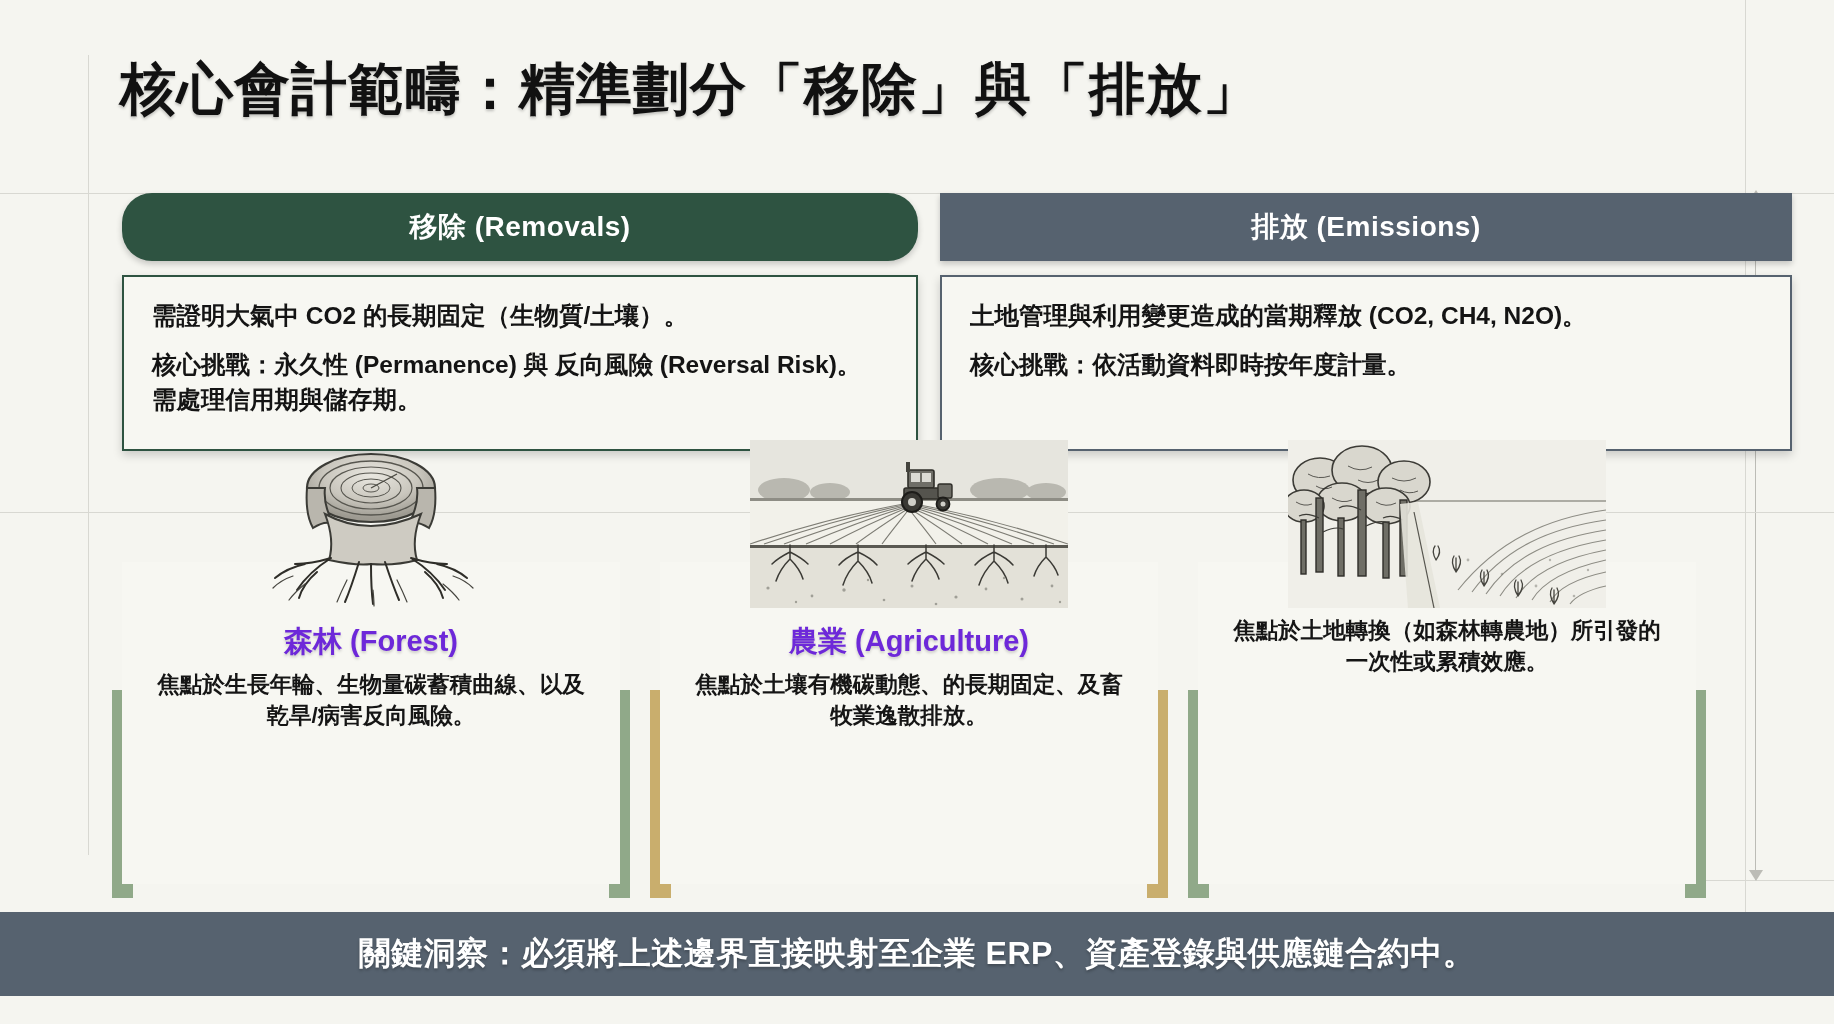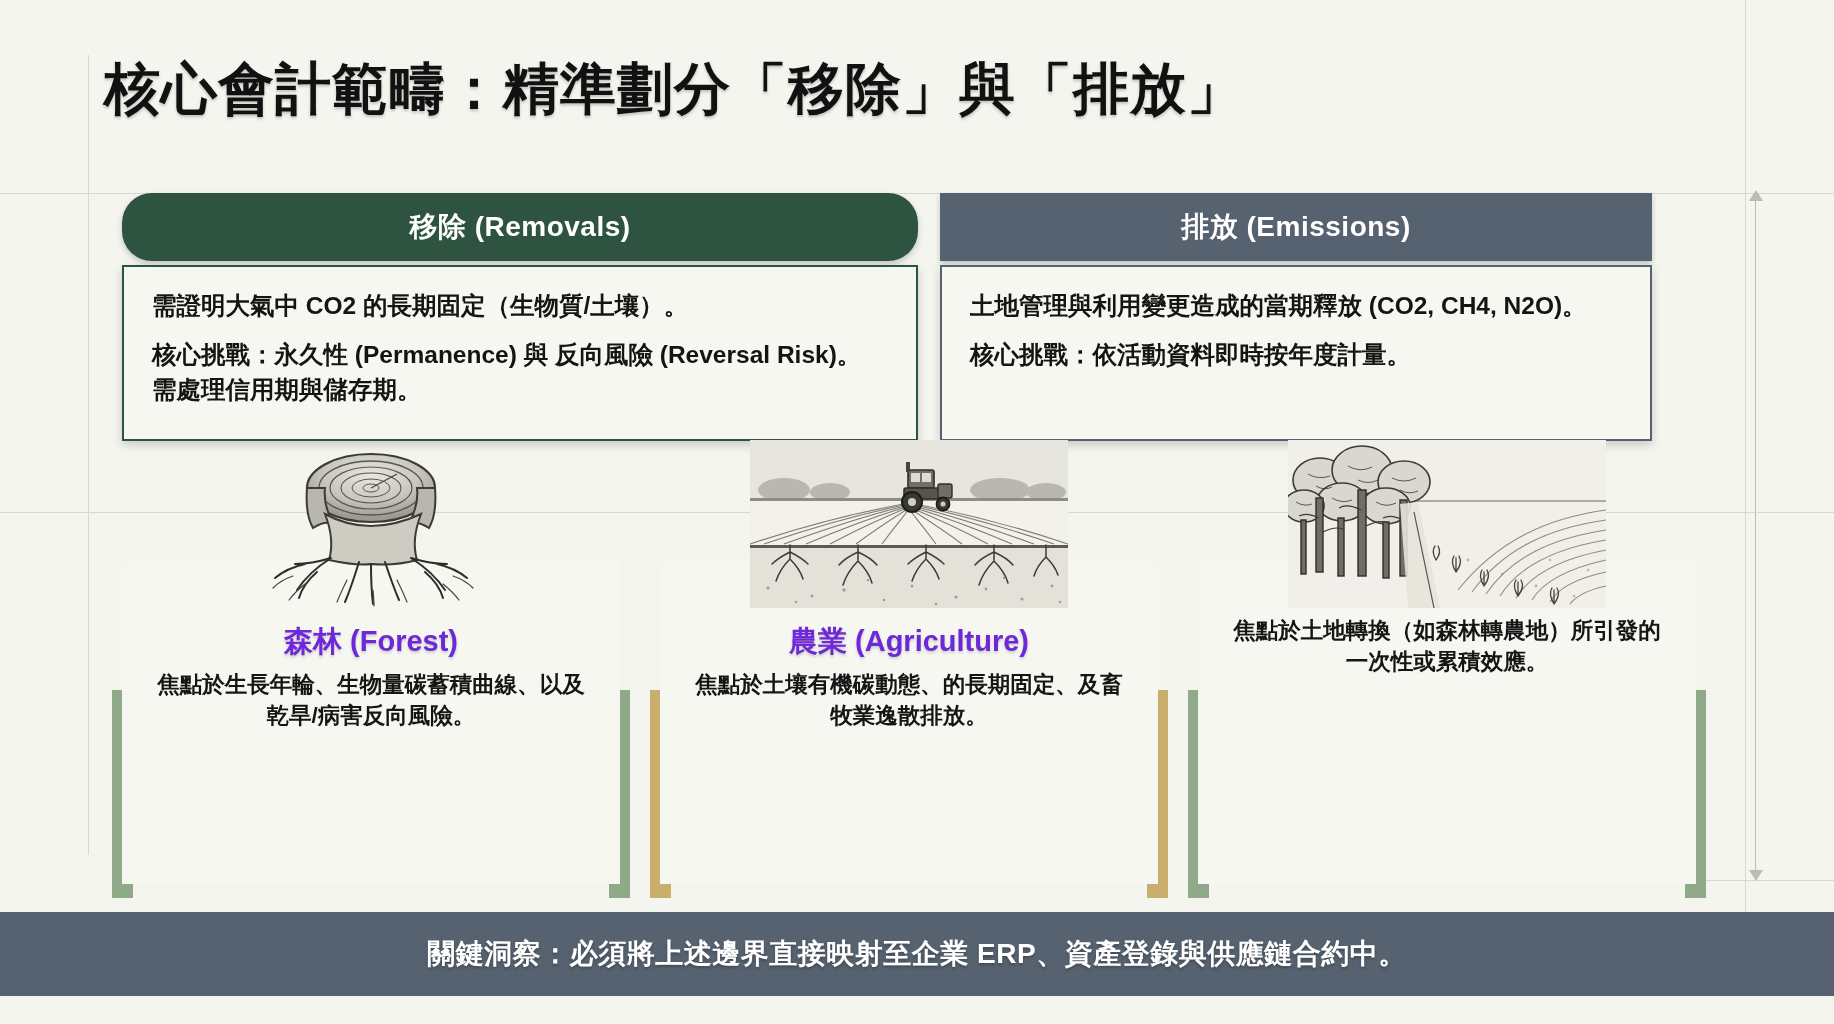--- a/index.html
+++ b/index.html
@@ -25,48 +25,48 @@
     position: absolute; width: 0; height: 0;
     border-left: 7px solid transparent;
     border-right: 7px solid transparent;
   }
   .arrow-head.up   { border-bottom: 11px solid #bcbcb6; }
   .arrow-head.down { border-top: 11px solid #bcbcb6; }
 
   
   #title {
     position: absolute;
-    left: 104px; top: 52px;
+    left: 120px; top: 52px;
     font-size: 56px;
     font-weight: bold;
     letter-spacing: 1px;
     color: #111111;
     white-space: nowrap;
     text-shadow: 0 2px 3px rgba(0,0,0,0.22);
   }
 
   
   .panel { position: absolute; top: 193px; }
   .panel.left  { left: 122px;  width: 796px; }
-  .panel.right { left: 940px;  width: 712px; }
+  .panel.right { left: 940px;  width: 852px; }
 
   .panel-head {
     height: 68px;
     display: flex; align-items: center; justify-content: center;
     color: #ffffff;
     font-size: 28px;
     font-weight: bold;
     letter-spacing: 0.5px;
     box-shadow: 0 3px 6px rgba(0,0,0,0.20);
   }
   .panel.left  .panel-head { background: #2e5341; border-radius: 30px; }
   .panel.right .panel-head { background: #56626f; }
 
   .panel-body {
-    margin-top: 4px;
+    margin-top: 14px;
     background: #f7f7f2;
     padding: 22px 28px 26px 28px;
     box-shadow: 0 4px 9px rgba(0,0,0,0.18);
   }
   .panel.left  .panel-body { border: 2px solid #2e5341; min-height: 176px; }
   .panel.right .panel-body { border: 2px solid #56626f; min-height: 176px; }
 
   .panel-body p {
     font-size: 24.5px;
     font-weight: bold;
@@ -130,21 +130,21 @@
   }
 
   
   #banner {
     position: absolute;
     left: 0; right: 0; top: 912px;
     height: 84px;
     background: #56626f;
     display: flex; align-items: center; justify-content: center;
     color: #ffffff;
-    font-size: 28px;
+    font-size: 32px;
     font-weight: bold;
     letter-spacing: 0.5px;
     text-shadow: 0 2px 3px rgba(0,0,0,0.25);
   }
 </style>
 </head>
 <body>
 
 <div id="slide">
 

